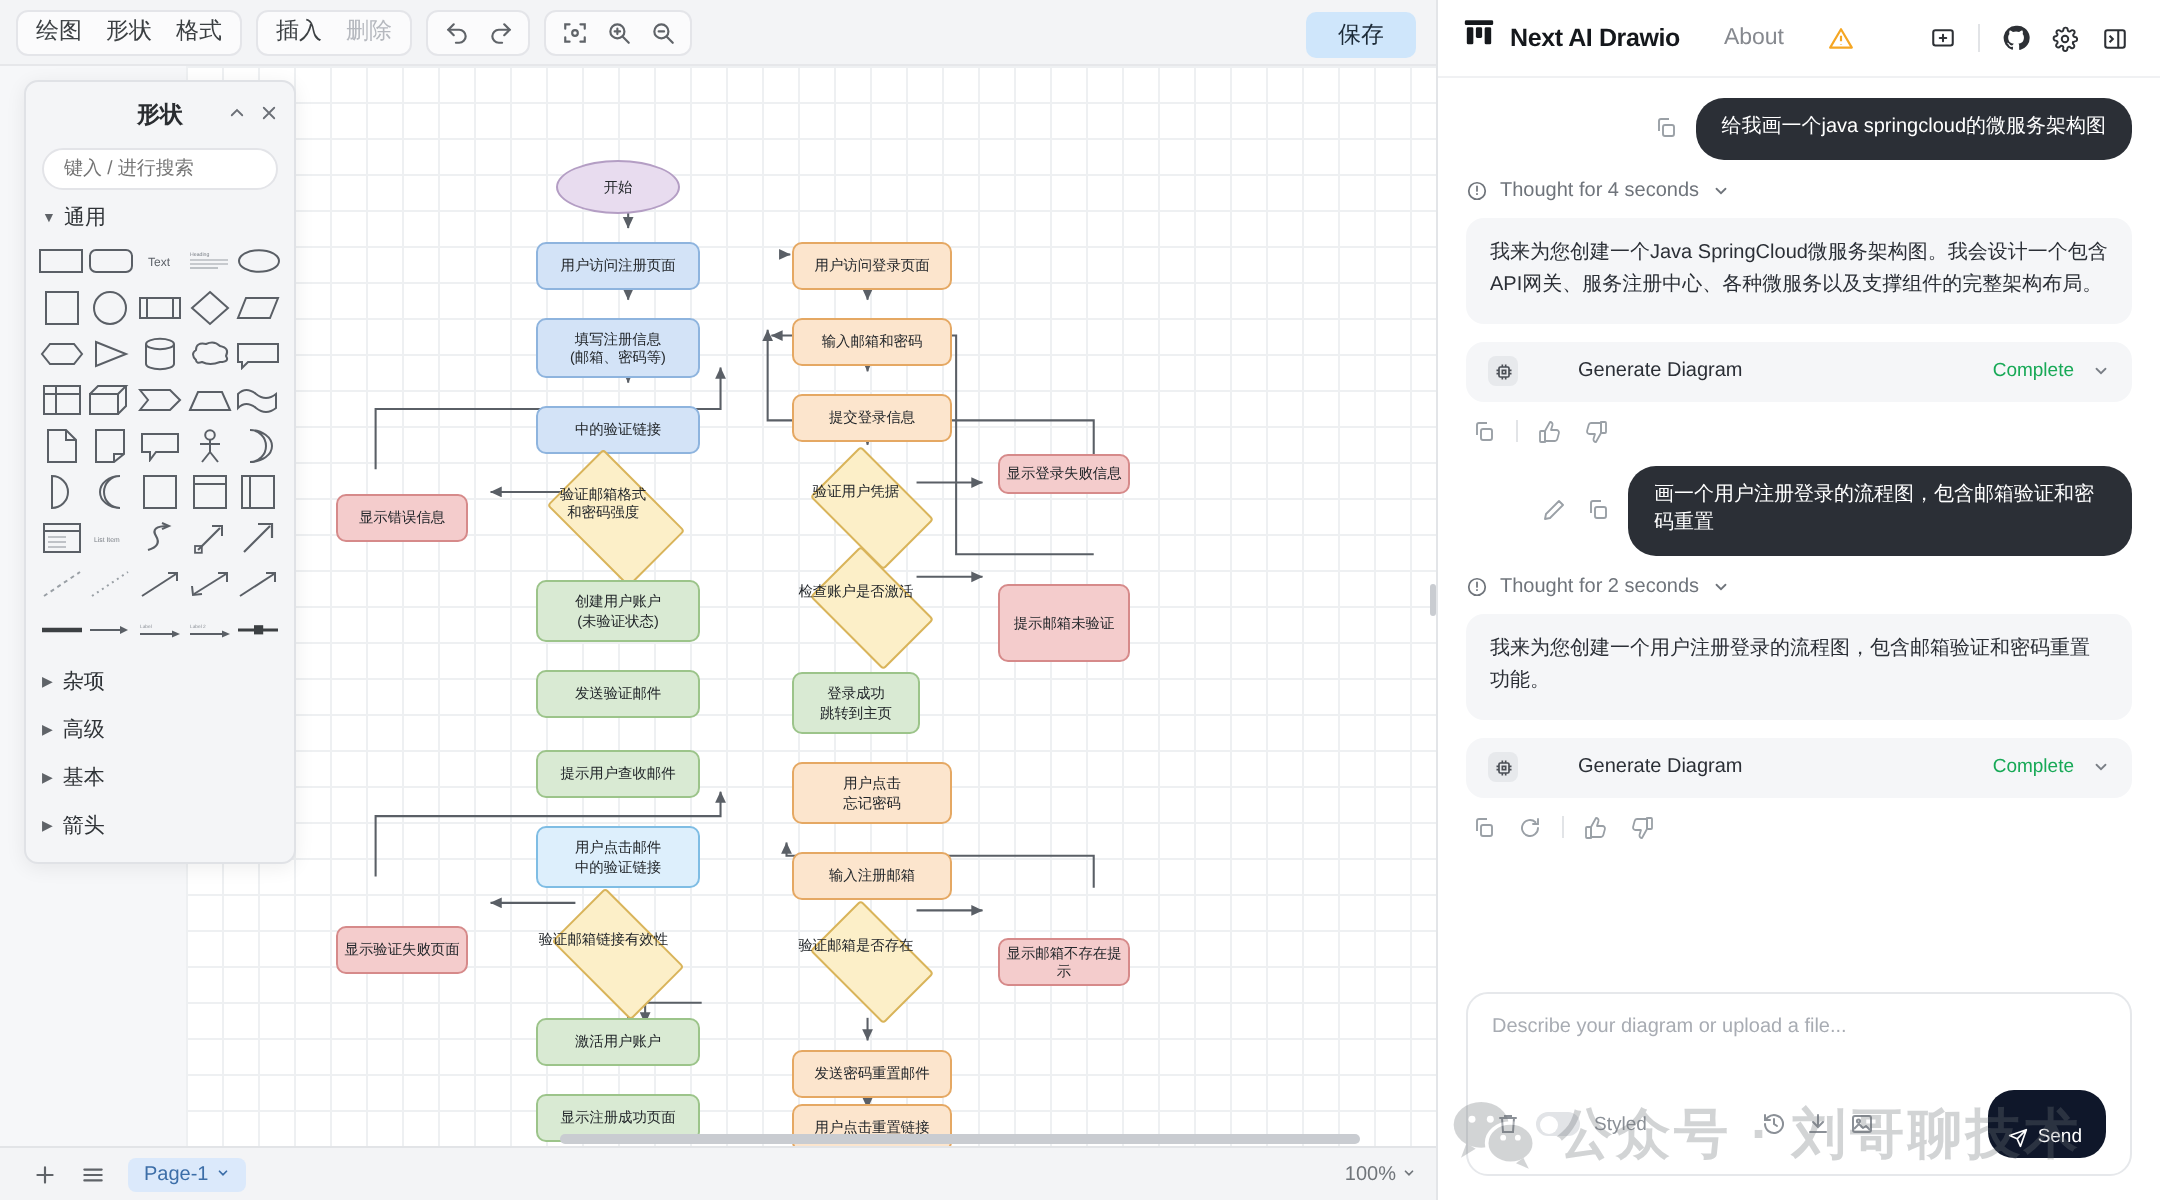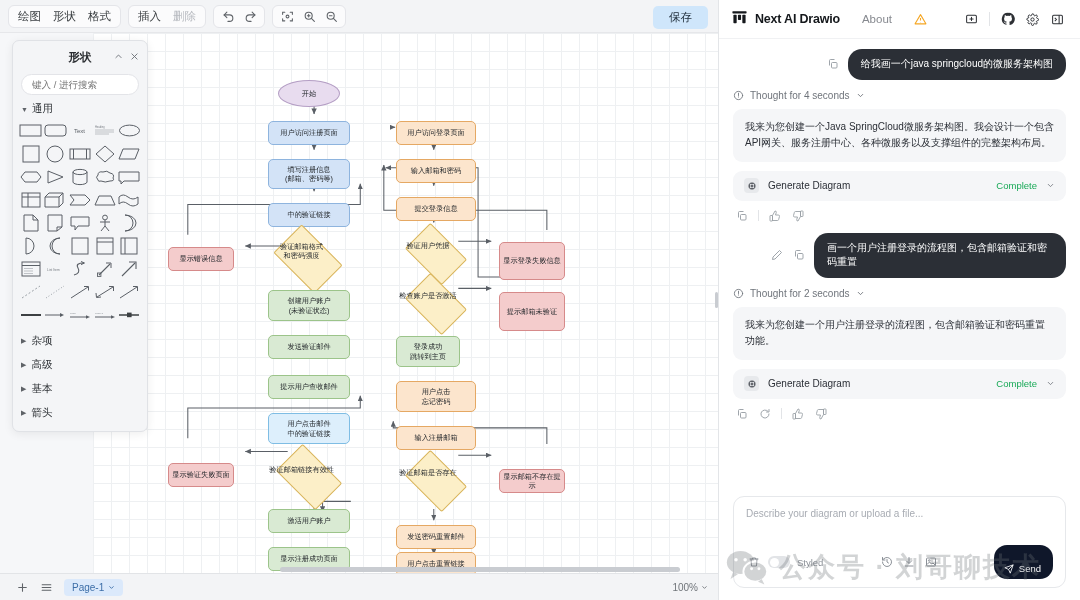--- a/index.html
+++ b/index.html
@@ -221,21 +221,21 @@
     border-radius: 9px; padding: 10px 12px;
     margin-bottom: 9px;
   }
   .tool-card {
     background:#f5f6f8; border-radius: 9px;
     height: 30px; display:flex; align-items:center;
     padding: 0 11px; gap: 9px; margin-bottom: 6px;
     cursor: pointer;
   }
   .tool-ic { width:15px;height:15px; border-radius:4px; background:#e7e9ec; display:flex;align-items:center;justify-content:center; color:#4a4e55;}
-  .tool-name { font-size:10px; color:#2b2f36; }
+  .tool-name { font-size:10px; color:#2b2f36;margin-left:21px; }
   .tool-status { margin-left:auto; font-size:9.5px; color:#18a957; }
   .act-row { display:flex; align-items:center; gap:9px; padding: 2px 2px 10px 2px; }
   .act-sep { width:1px; height:11px; background:#e2e4e7; }
 
   #chat-input-wrap { padding: 8px 14px 12px 14px; }
   #chat-input-box {
     border: 1px solid #e6e8eb; border-radius: 11px;
     background: #fff; padding: 11px 12px 8px 12px;
     position: relative;
   }
@@ -390,21 +390,21 @@
             <div class="node n-lblue" style="left: 175px; top: 380px; width: 82px; height: 31px;">用户点击邮件
 中的验证链接</div>
             <div class="node n-diamond" style="left: 188px; top: 425px; width: 56px; height: 38px;"><span style="margin-left: -20px;">验证邮箱链接有效性</span></div>
             <div class="node n-red" style="left: 75px; top: 430px; width: 66px; height: 24px;">显示验证失败页面</div>
             <div class="node n-green" style="left: 175px; top: 476px; width: 82px; height: 24px;">激活用户账户</div>
             <div class="node n-green" style="left: 175px; top: 514px; width: 82px; height: 24px;">显示注册成功页面</div>
             <div class="node n-orange" style="left: 303px; top: 88px; width: 80px; height: 24px;">用户访问登录页面</div>
             <div class="node n-orange" style="left: 303px; top: 126px; width: 80px; height: 24px;">输入邮箱和密码</div>
             <div class="node n-orange" style="left: 303px; top: 164px; width: 80px; height: 24px;">提交登录信息</div>
             <div class="node n-diamond" style="left: 317px; top: 203px; width: 52px; height: 36px;"><span style="margin-left: -22px;">验证用户凭据</span></div>
-            <div class="node n-red" style="left: 406px; top: 209px; width: 66px; height: 38px;">显示登录失败信息</div>
+            <div class="node n-red" style="left: 406px; top: 194px; width: 66px; height: 20px;">显示登录失败信息</div>
             <div class="node n-diamond" style="left: 317px; top: 253px; width: 52px; height: 36px;"><span style="margin-left: -22px;">检查账户是否激活</span></div>
             <div class="node n-red" style="left: 406px; top: 259px; width: 66px; height: 39px;">提示邮箱未验证</div>
             <div class="node n-green" style="left: 303px; top: 303px; width: 64px; height: 31px; text-align: center;">登录成功
 跳转到主页</div>
             <div class="node n-orange" style="left: 303px; top: 348px; width: 80px; height: 31px;">用户点击
 忘记密码</div>
             <div class="node n-orange" style="left: 303px; top: 393px; width: 80px; height: 24px;">输入注册邮箱</div>
             <div class="node n-diamond" style="left: 317px; top: 430px; width: 52px; height: 36px;"><span style="margin-left: -22px;">验证邮箱是否存在</span></div>
             <div class="node n-red" style="left: 406px; top: 436px; width: 66px; height: 24px;">显示邮箱不存在提示</div>
             <div class="node n-orange" style="left: 303px; top: 492px; width: 80px; height: 24px;">发送密码重置邮件</div>

